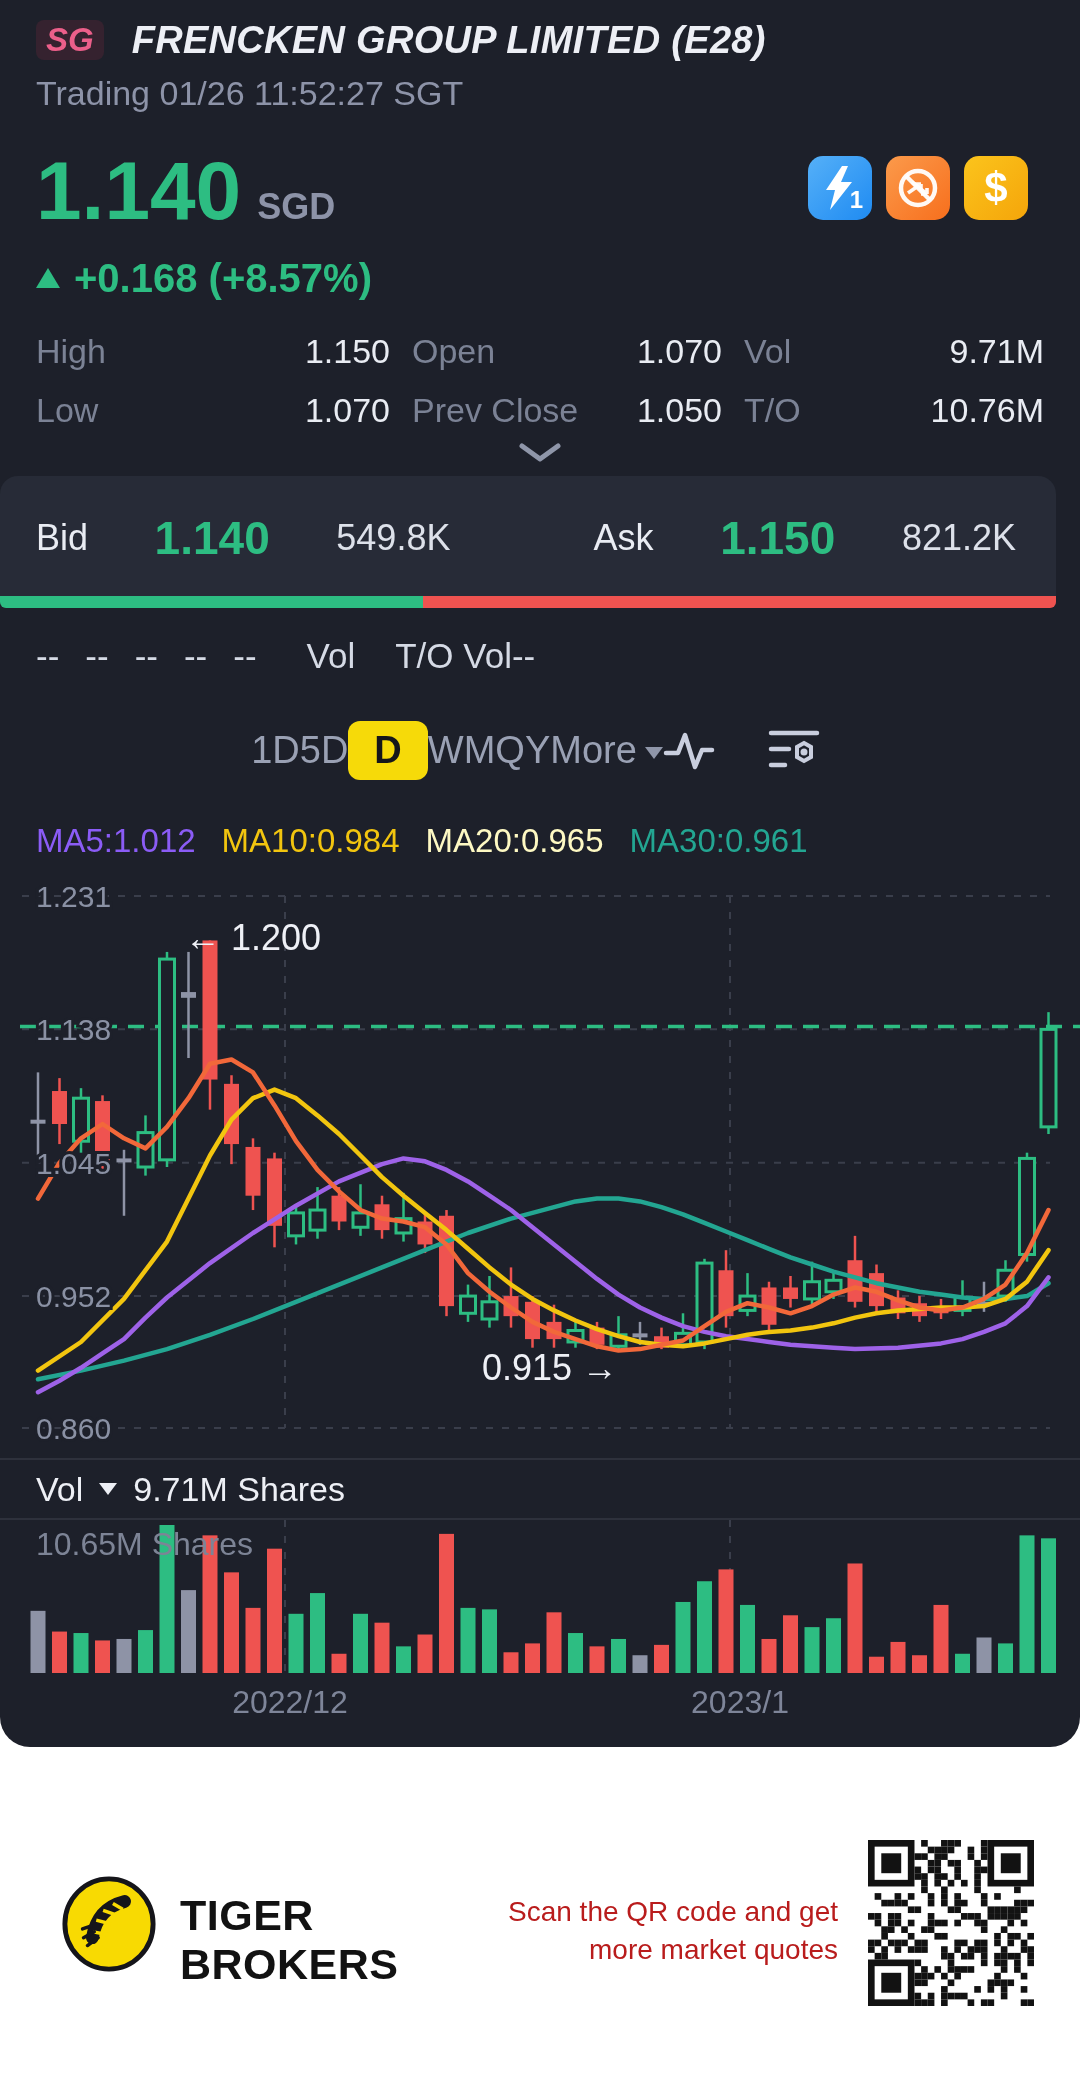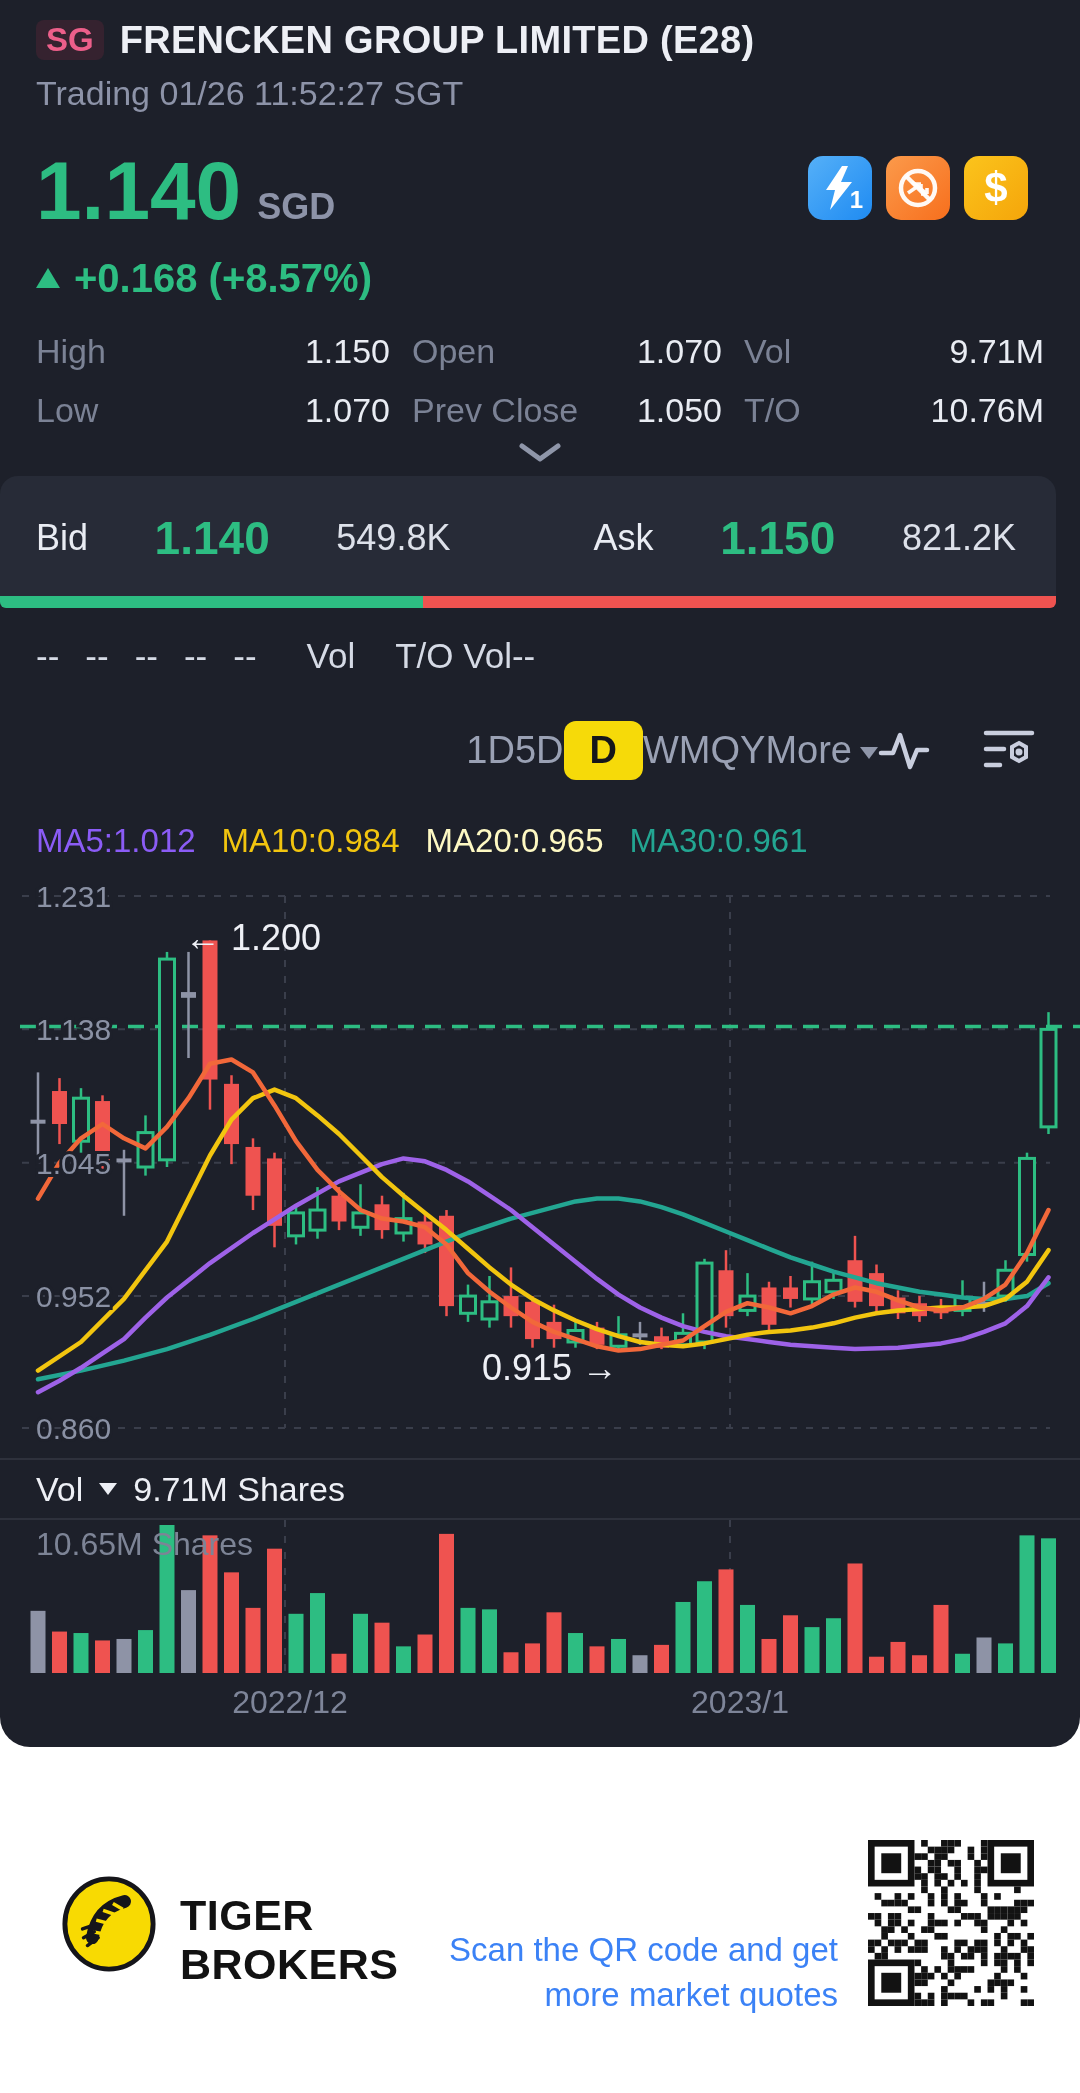--- a/index.html
+++ b/index.html
@@ -1,20 +1,20 @@
 <!DOCTYPE html>
 <html><head>
 <meta charset="utf-8">
 <style>
   html,body{margin:0;padding:0;background:#ffffff;}
   body{width:1080px;height:2093px;font-family:"Liberation Sans",sans-serif;overflow:hidden;}
   .app{position:relative;width:1080px;height:1747px;background:#1d202a;border-radius:0 0 30px 30px;overflow:hidden;color:#e9ecf3;}
   
   .hdr{padding:16px 36px 0 36px;}
-  .hdr-line1{display:flex;align-items:center;gap:16px;height:48px;}
+  .hdr-line1{display:flex;align-items:center;gap:28px;height:48px;font-style:italic;}
   .sg-badge{font-size:33px;font-weight:700;color:#ec5f8a;background:#35222f;border-radius:8px;padding:2px 10px;line-height:1.1;}
   .title{font-size:38px;font-weight:700;color:#edeff5;letter-spacing:.3px;}
   .hdr-line2{margin-top:10px;font-size:34px;color:#8d93a8;height:42px;}
   
   .price-row{display:flex;justify-content:space-between;align-items:flex-start;padding:0 52px 0 36px;margin-top:34px;height:96px;}
   .price-left{display:flex;align-items:baseline;gap:16px;}
   .price{font-size:82px;font-weight:700;color:#2dbd82;line-height:1;}
   .ccy{font-size:36px;color:#8d93a8;font-weight:600;}
   .badges{display:flex;gap:14px;margin-top:6px;}
   .badge{width:64px;height:64px;border-radius:15px;display:flex;align-items:center;justify-content:center;position:relative;}
@@ -41,41 +41,41 @@
   .ob-gap{width:10px;}
   .ratio{display:flex;height:12px;margin-top:26px;}
   .ratio .g{background:#2dbd82;}
   .ratio .r{background:#ef5350;}
   
   .ticker{display:flex;align-items:center;padding:0 36px;margin-top:20px;height:56px;font-size:35px;color:#d5dae5;}
   .ticker .dash{margin-right:26px;}
   .ticker .volw{margin-left:24px;}
   .ticker .tow{margin-left:40px;}
   
-  .tabs{display:flex;align-items:center;justify-content:flex-end;padding:0 44px 0 36px;margin-top:34px;height:64px;}
+  .tabs{display:flex;align-items:center;justify-content:center;padding:0 44px 0 36px;margin-top:34px;height:64px;}
   .tab{font-size:38px;color:#9aa1b4;display:flex;align-items:center;gap:8px;}
   .tab.active{background:#f6da09;color:#15161a;font-weight:700;border-radius:12px;padding:8px 26px;}
   .caret-dn{width:0;height:0;border-left:9px solid transparent;border-right:9px solid transparent;border-top:12px solid #8f96a9;margin-top:6px;}
   .tab-icons{display:flex;align-items:center;gap:52px;}
   
   .ma-row{display:flex;gap:26px;padding:0 36px;margin-top:40px;height:40px;font-size:33px;}
   
   .chartwrap{position:relative;margin-top:8px;}
   .volhead{display:flex;align-items:center;gap:16px;padding:0 36px;height:58px;border-top:2px solid #2e313c;border-bottom:2px solid #2e313c;font-size:34px;color:#edeff5;}
   .volhead .caret{width:0;height:0;border-left:9px solid transparent;border-right:9px solid transparent;border-top:12px solid #edeff5;}
   .volwrap{position:relative;}
   .volscale{position:absolute;left:36px;top:6px;font-size:32px;color:#7d8496;z-index:2;}
   .dates{position:relative;height:50px;font-size:32px;color:#7e8599;}
   .dates span{position:absolute;transform:translateX(-50%);top:6px;}
   svg{display:block;}
   
   .footer{position:relative;width:1080px;height:346px;background:#ffffff;}
   .logo{position:absolute;left:60px;top:128px;}
   .brand{position:absolute;left:180px;top:144px;color:#121212;font-size:43px;font-weight:800;line-height:1.14;letter-spacing:.5px;}
-  .scan{position:absolute;right:242px;top:146px;text-align:right;font-size:33px;color:#3b82f6;line-height:1.35;margin-top:35px;}
+  .scan{position:absolute;right:242px;top:146px;text-align:right;font-size:28px;color:#b91c1c;line-height:1.35;}
   .qr{position:absolute;left:868px;top:93px;}
 </style>
 </head>
 <body>
 
 <div class="app">
 
   <div class="hdr">
     <div class="hdr-line1">
       <span class="sg-badge">SG</span>

